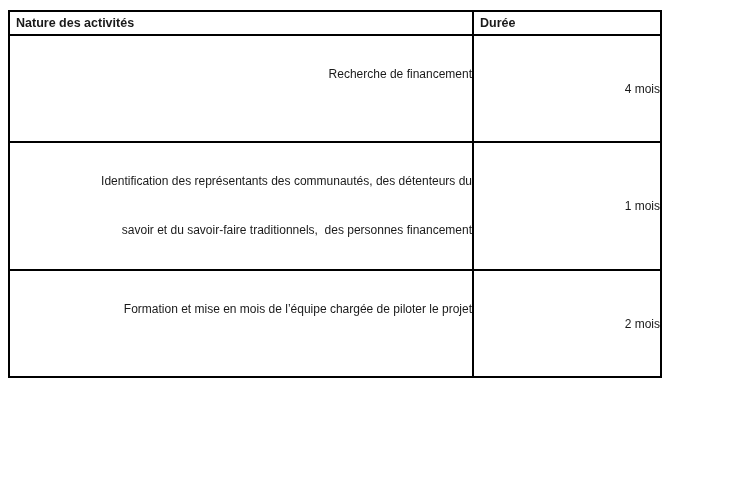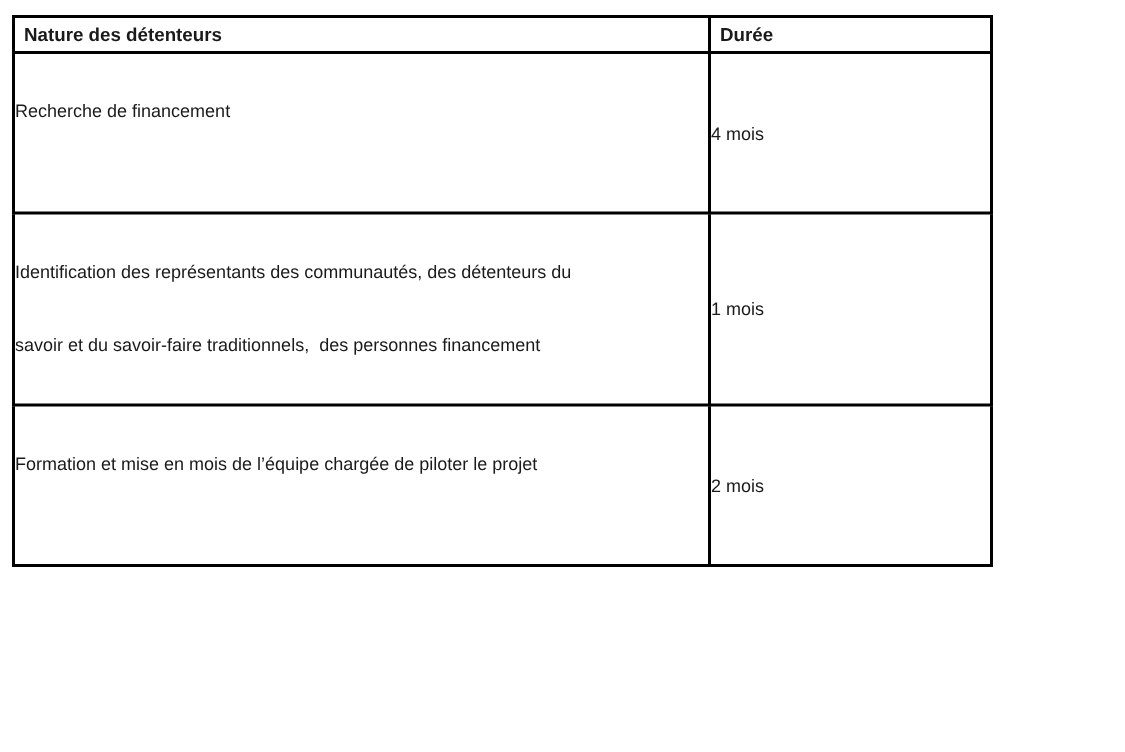--- a/index.html
+++ b/index.html
@@ -37,21 +37,21 @@
     padding: 0;
     font-weight: normal;
     white-space: pre-wrap;
   }
   .activities-table thead th {
     font-weight: bold;
     text-align: left;
     padding-left: 6px;
     font-size: 12.5px;
   }
-  .activities-table td { text-align: left; }
+  .activities-table td { text-align: right; }
 
   .line {
     line-height: 21px;
     white-space: pre-wrap;
   }
 
   
   thead tr            { height: 24px; }
   tbody tr:nth-child(1) { height: 27px; }
   tbody tr:nth-child(2) { height: 101px; }
@@ -80,21 +80,21 @@
 <body>
 
 <div class="page">
   <table class="activities-table">
     <colgroup>
       <col class="col-activity">
       <col class="col-duration">
     </colgroup>
     <thead>
       <tr>
-        <th>Nature des détenteurs</th>
+        <th>Nature des activités</th>
         <th>Durée</th>
       </tr>
     </thead>
     <tbody>
       <tr>
         <td>
           <div class="line">Recherche de financement</div>
           <div class="line"></div>
         </td>
         <td>4 mois</td>

